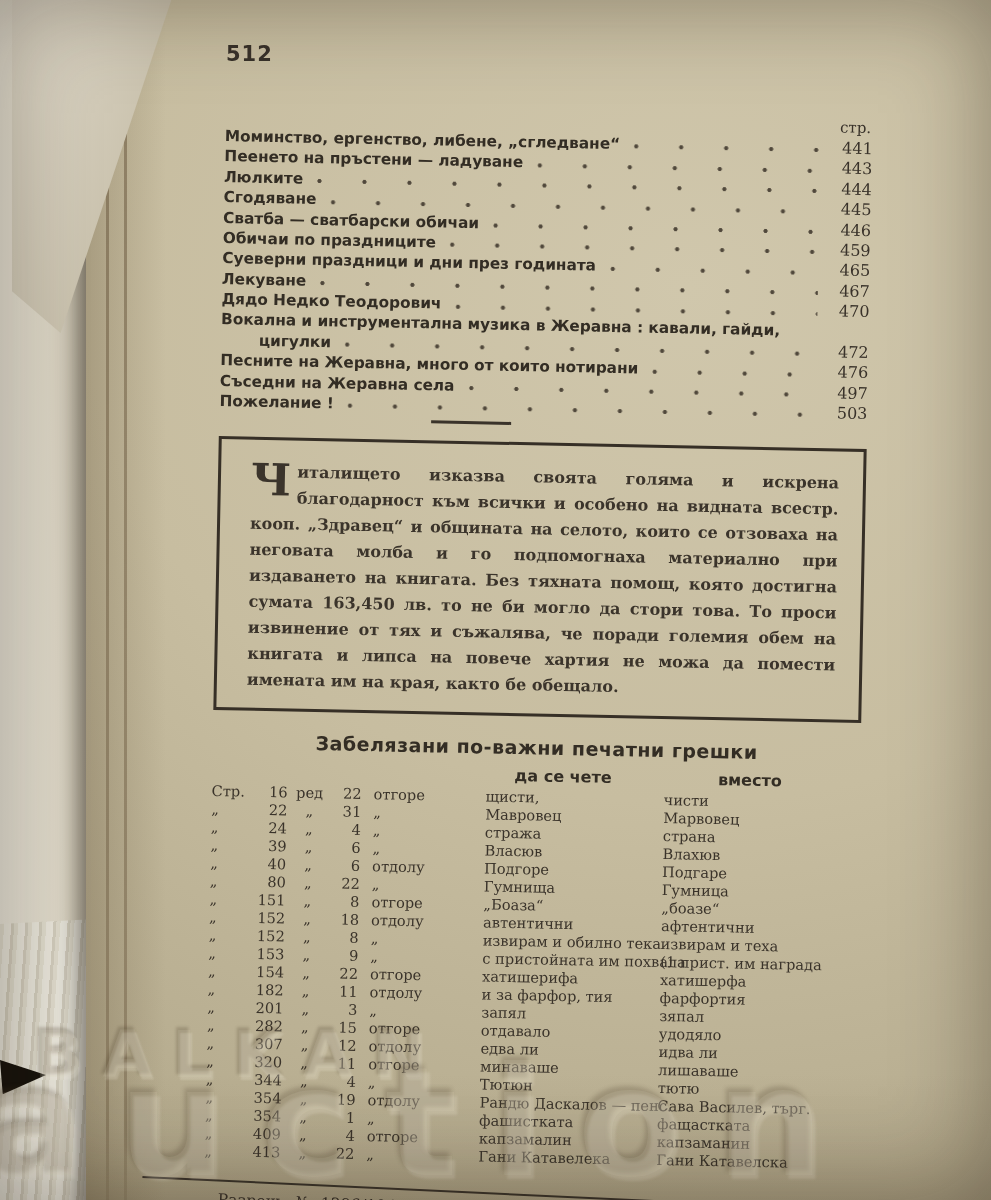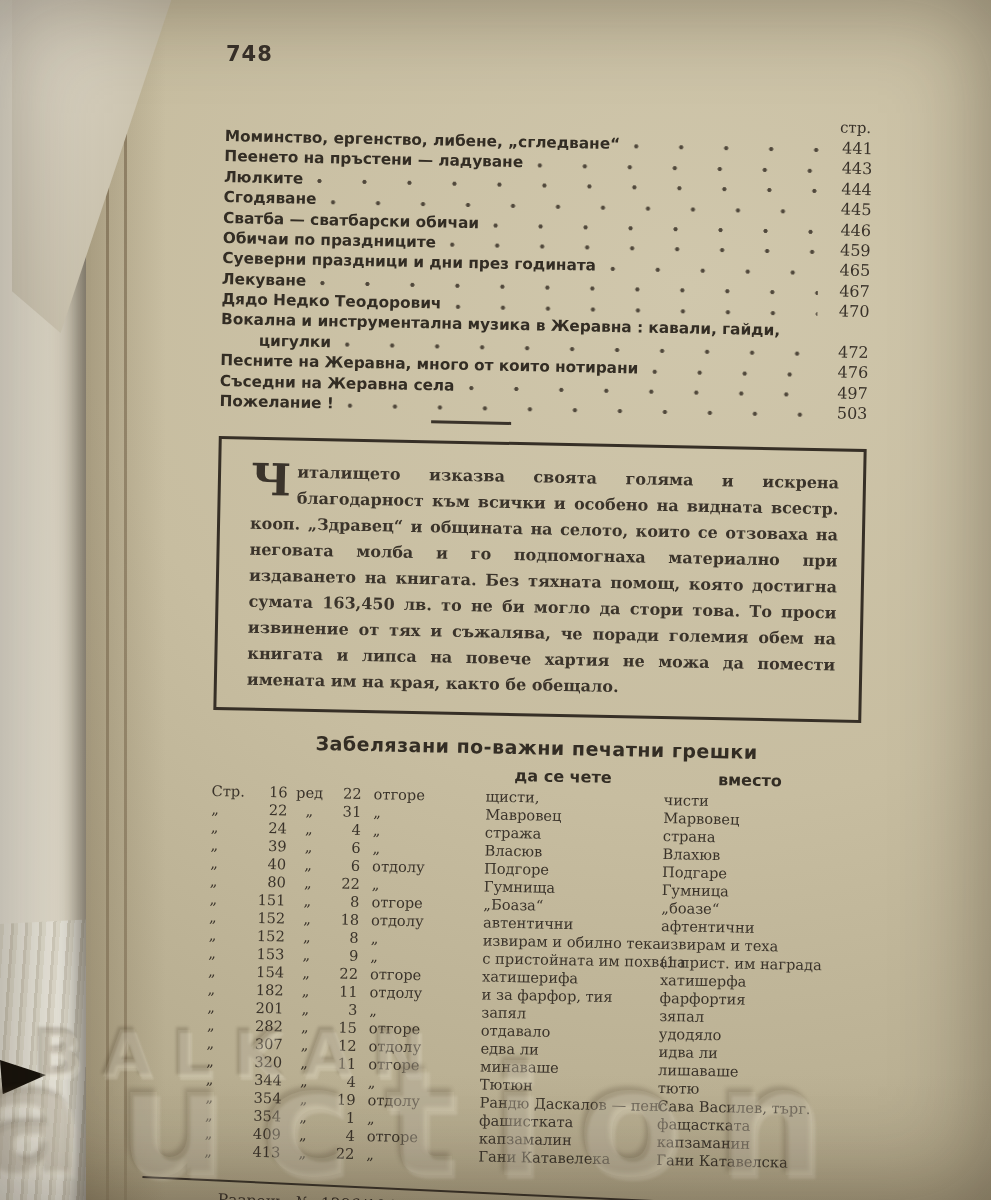--- a/index.html
+++ b/index.html
@@ -96,21 +96,21 @@
 
 <div class="scene">
 
   <div class="underpages"></div>
   <div class="understack"></div>
 
   <div class="page">
     <div class="crease c1"></div>
     <div class="crease c2"></div>
 
-    <div class="pageno">748</div>
+    <div class="pageno">512</div>
 
     <div class="content">
 
       <div class="toc">
         <div class="toc-head">стр.</div>
         <div id="toc-rows">
             <div class="toc-row">
     <span class="toc-title">Моминство, ергенство, либене, „сгледване“</span>
     <span class="leader"></span>
     <span class="toc-page">441</span>

